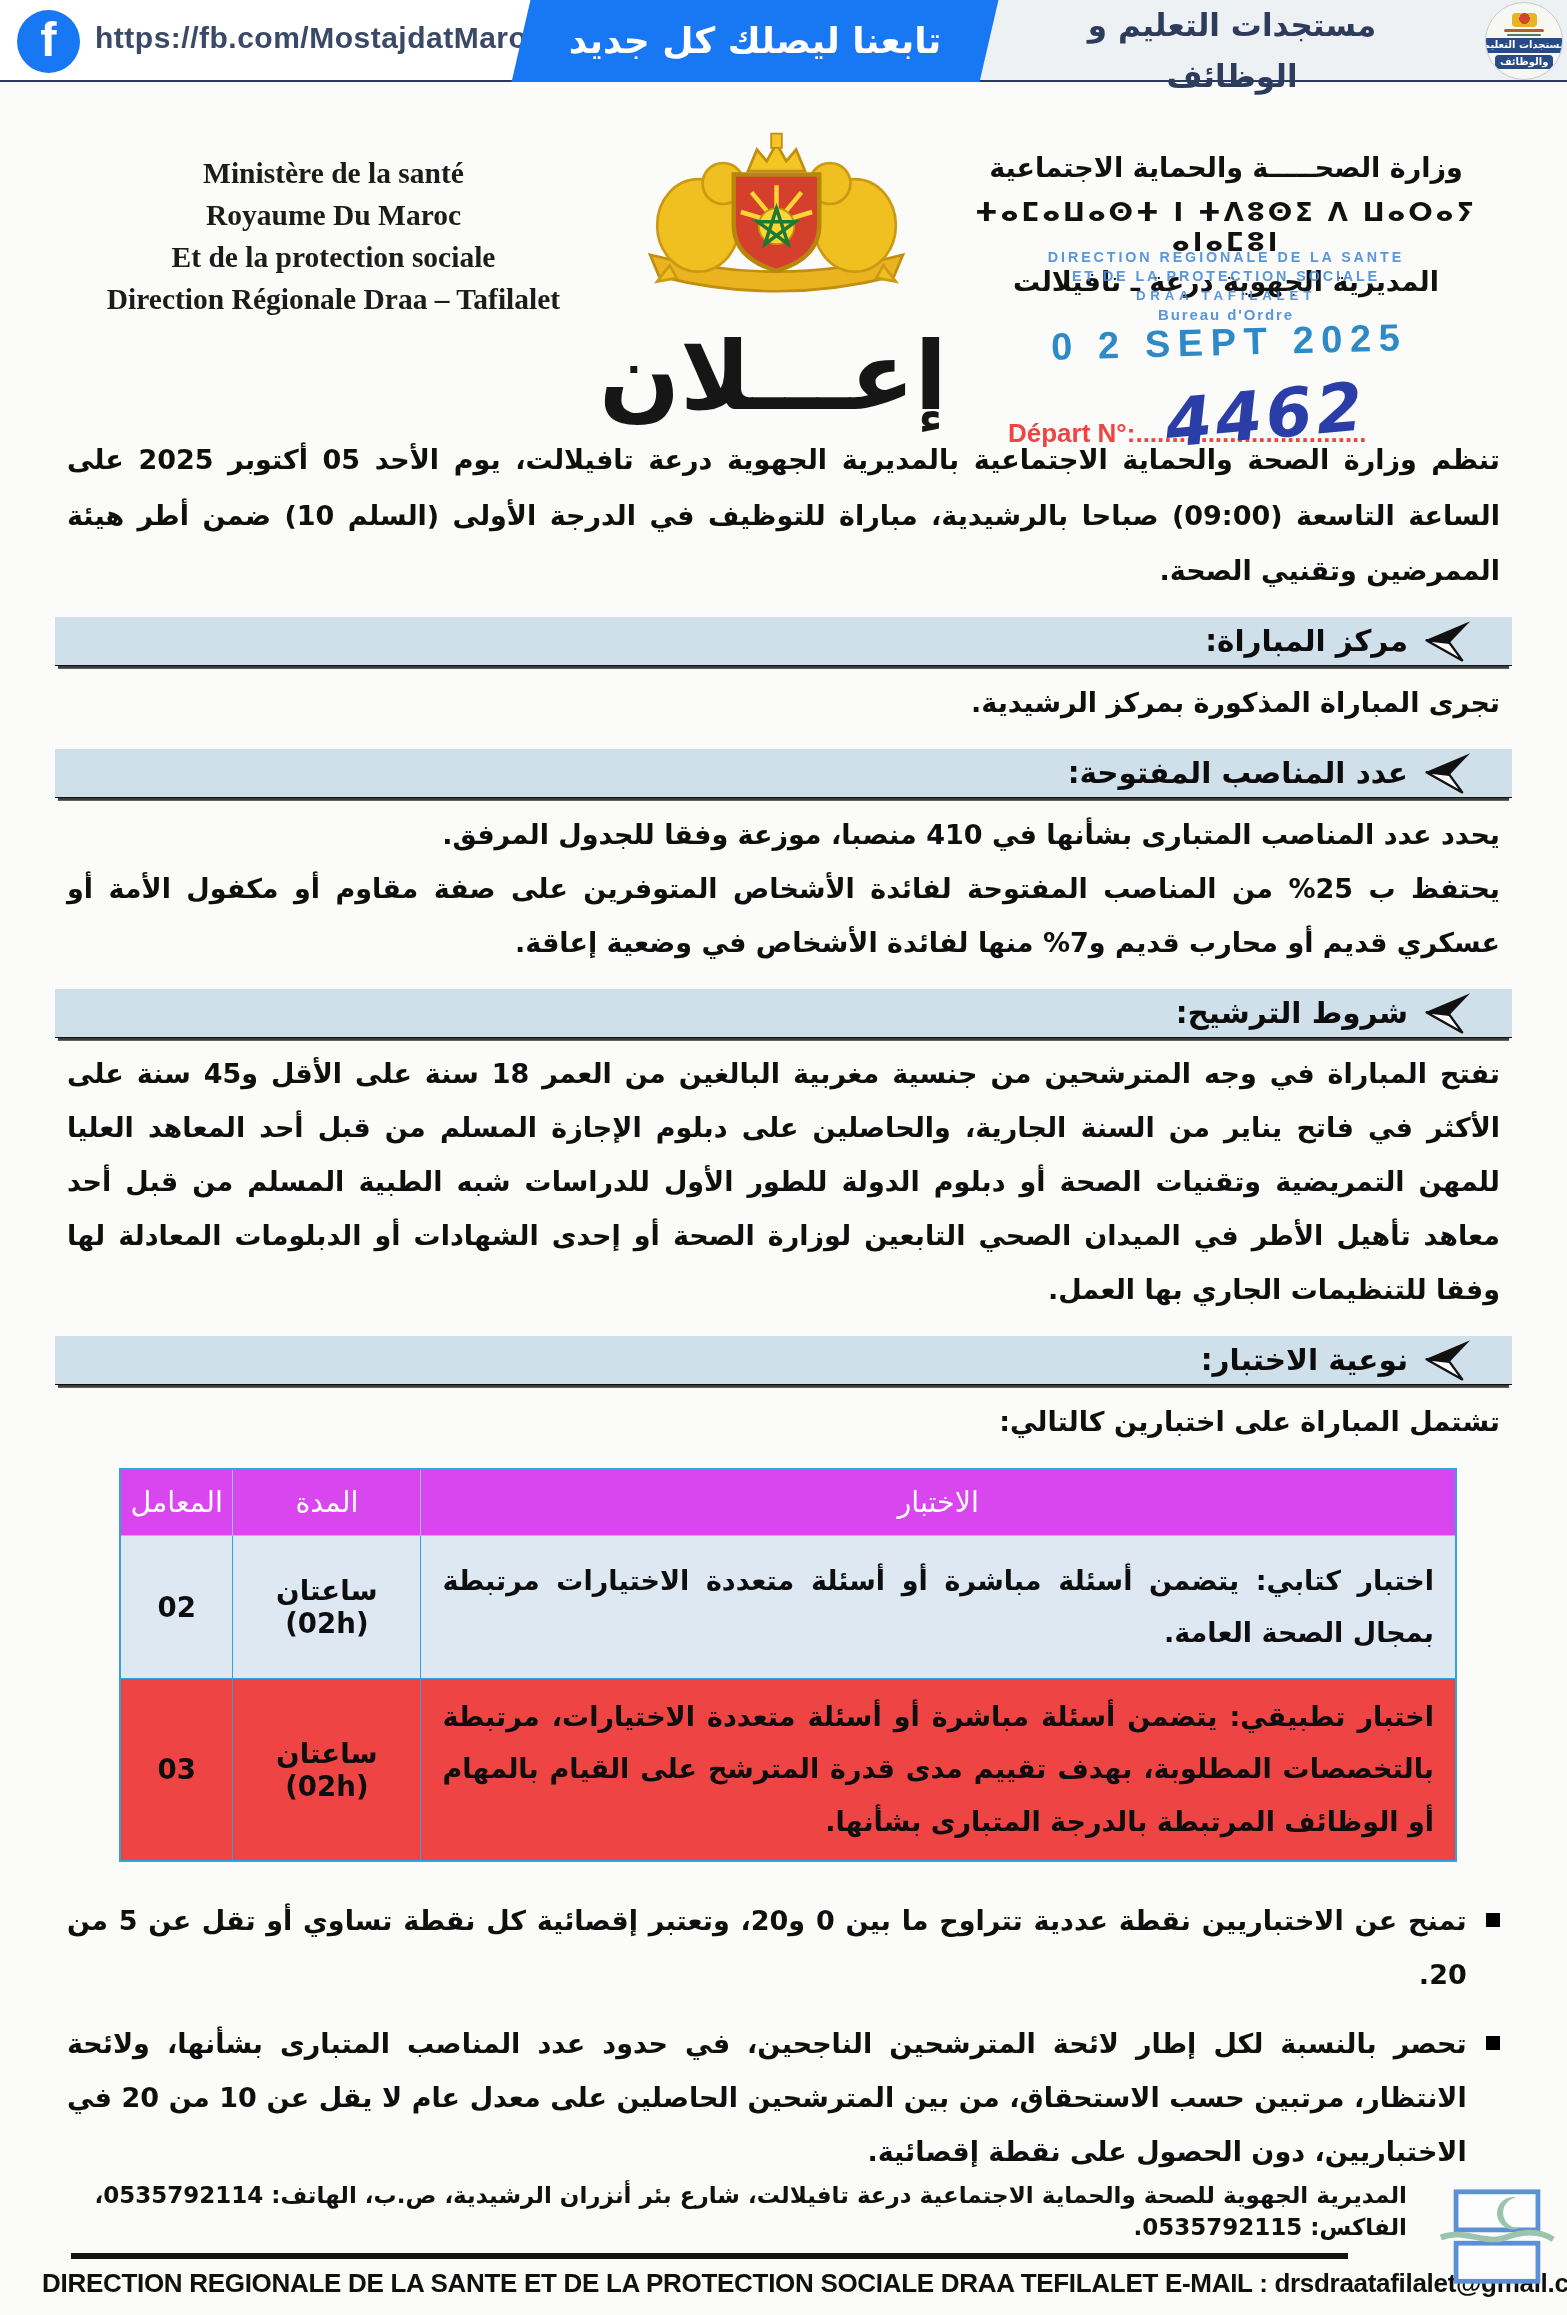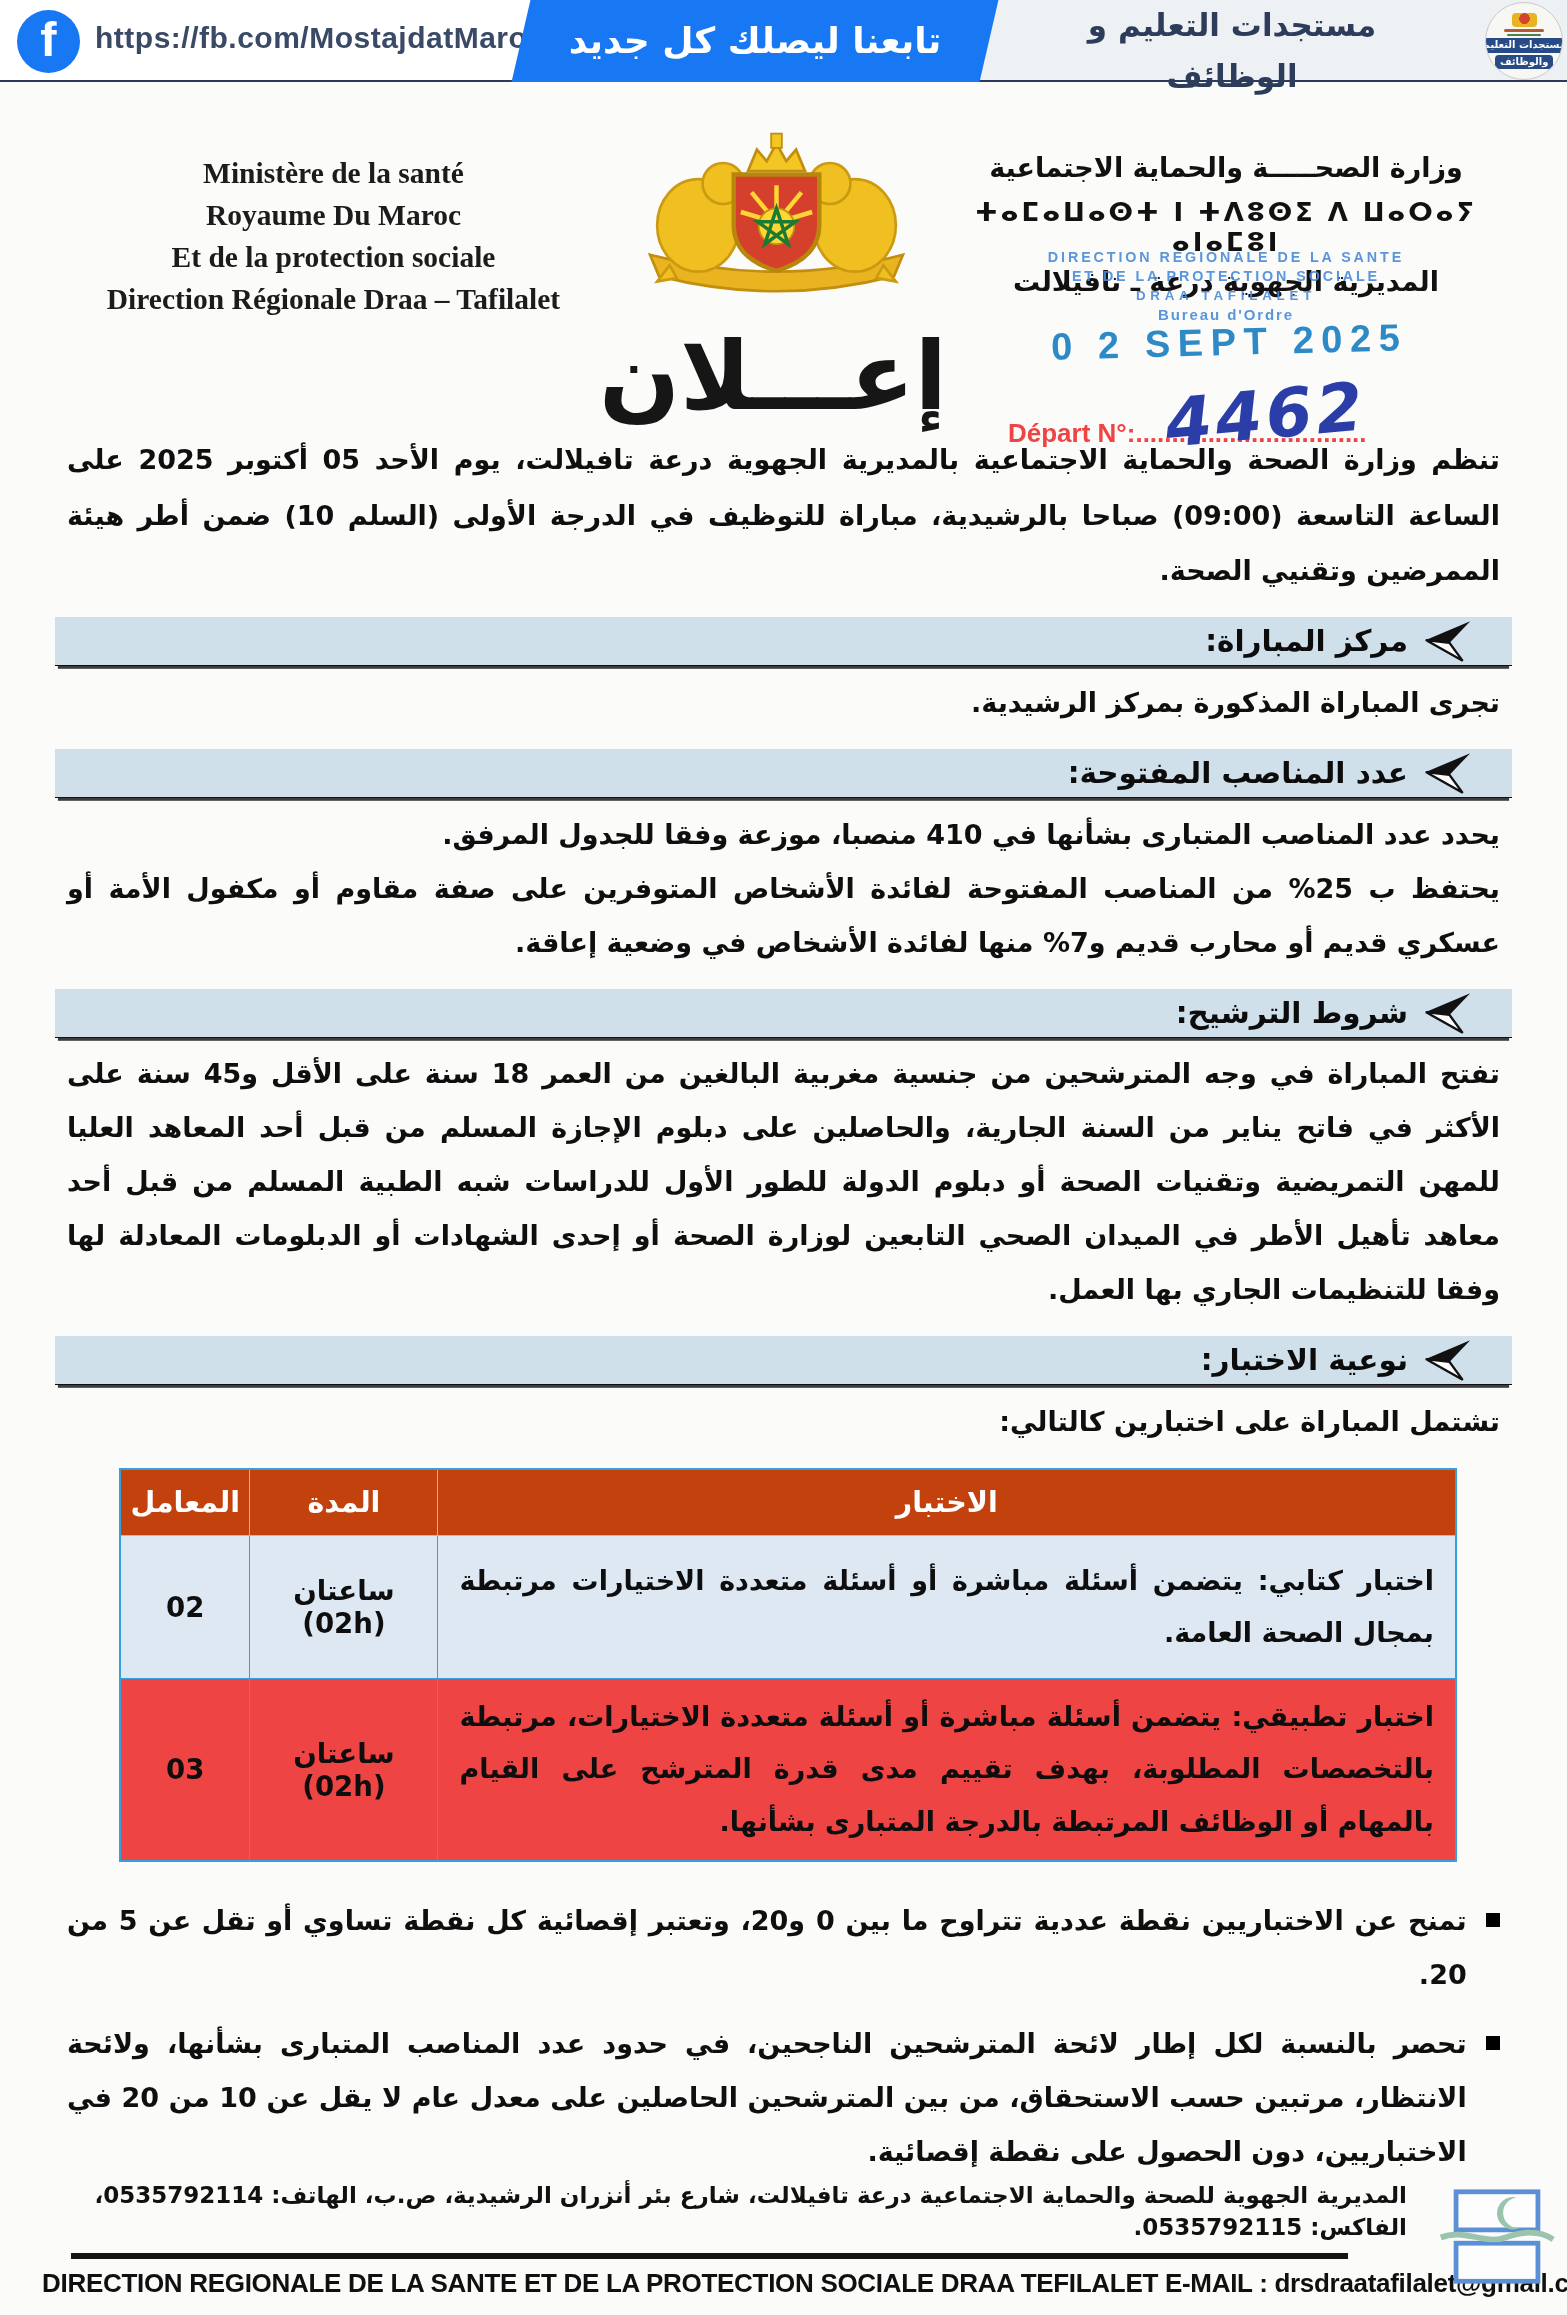--- a/index.html
+++ b/index.html
@@ -122,21 +122,21 @@
     font-size:27px; font-weight:600; line-height:2.0; color:#0f0f0f;
   }
   .section-body .lead { font-weight:800; }
 
   
   .exam-table {
     margin:19px 110px 0 119px; border-collapse:collapse; direction:rtl;
     width:calc(100% - 229px); border:2.9px solid #34a0dd; background:#fdfdfc;
   }
   .exam-table th {
-    background:#c2410c; color:#fff; font-size:28.5px; font-weight:bold;
+    background:#d946ef; color:#fff; font-size:28.5px; font-weight:normal;
     padding:13.3px 9.5px; border:1.9px solid #8fc4e8; height:67px;
   }
   .exam-table td {
     border:1.9px solid #34a0dd; font-weight:bold; color:#0e0e0e;
     vertical-align:middle;
   }
   .exam-table tr.row-a td { background:#dde8f3; }
   .exam-table tr.row-b td { background:#ef4444; }
   td.exam-cell { font-size:27px; padding:11.4px 21px; text-align:justify; text-align-last:right; line-height:1.95; }
   td.dur-cell, td.coef-cell { text-align:center; font-size:27.6px; }

